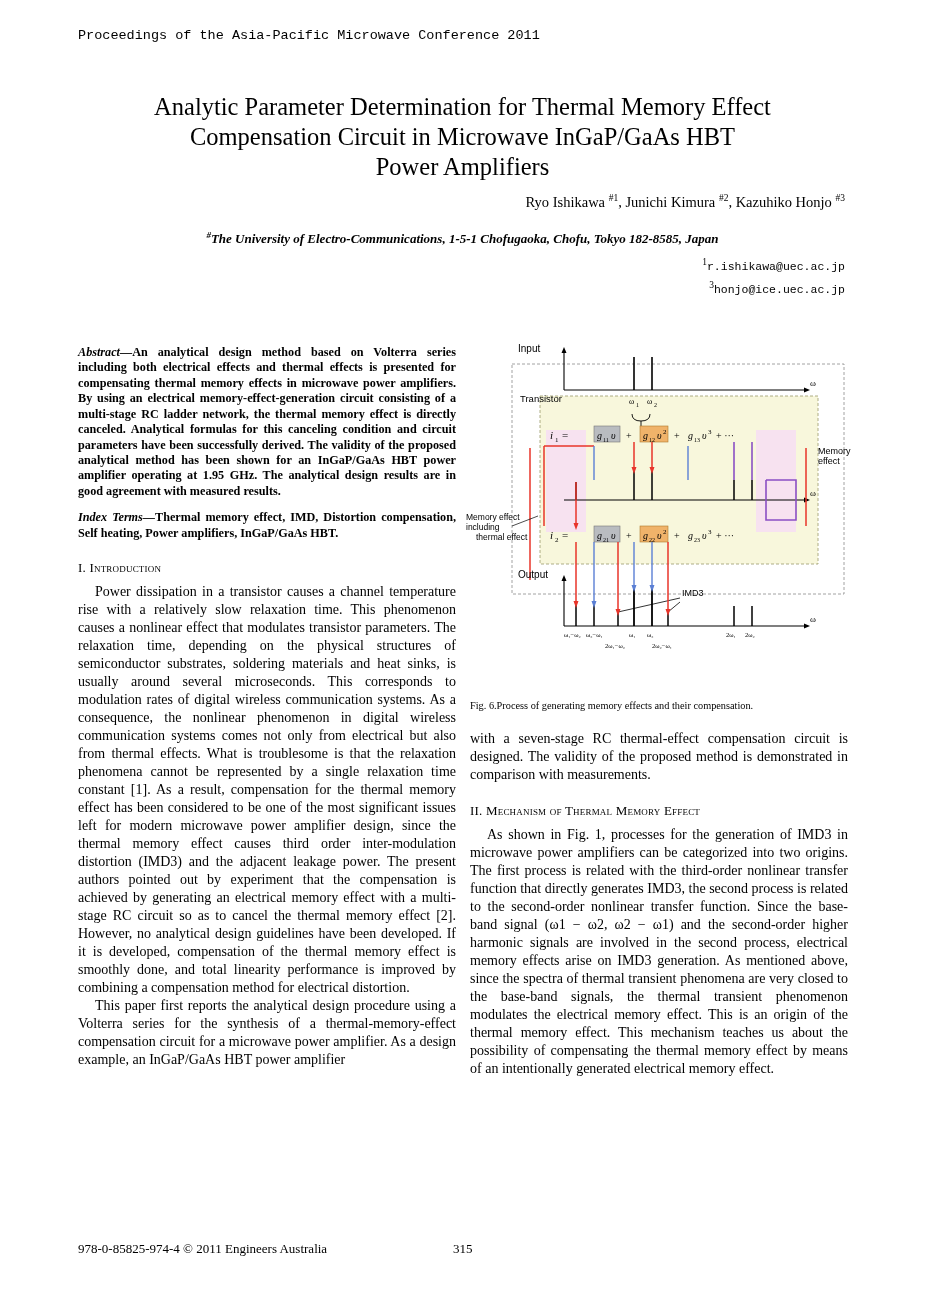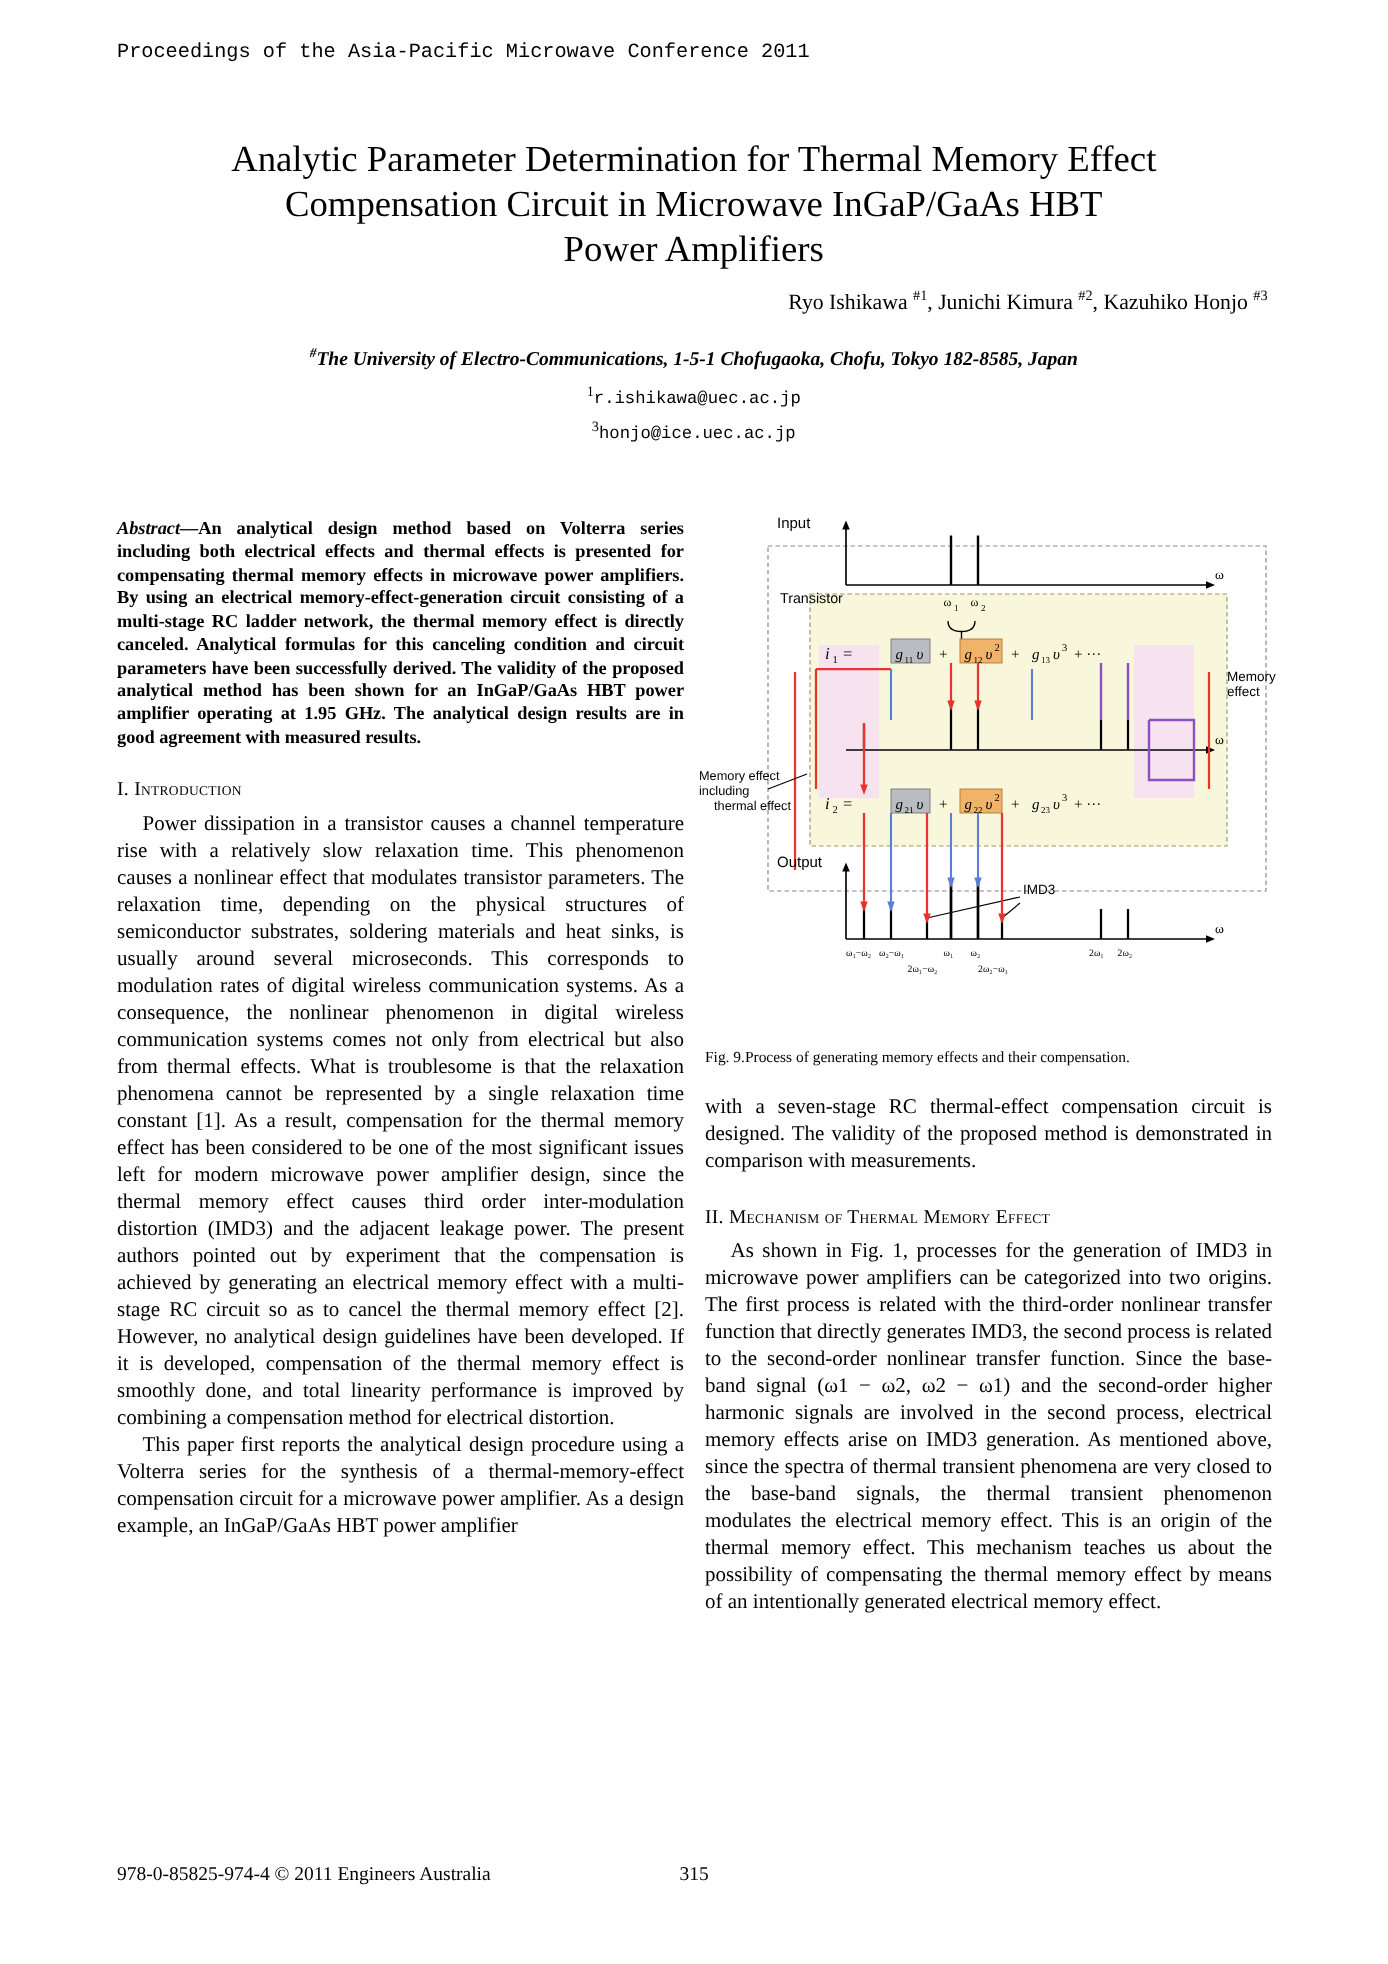--- a/index.html
+++ b/index.html
@@ -4,21 +4,21 @@
 <style>
   html,body{margin:0;padding:0;background:#ffffff;}
   body{width:925px;height:1309px;font-family:"Liberation Serif",serif;color:#000;position:relative;overflow:hidden;}
   .page{position:relative;width:925px;height:1309px;}
   .header-line{position:absolute;top:28px;left:78px;font-size:13.5px;font-family:Liberation Mono, monospace;}
   .title{position:absolute;top:92px;left:80px;width:765px;text-align:center;font-size:24.5px;line-height:1.22;font-family:"Liberation Serif",serif;}
   .authors{position:absolute;top:193px;left:80px;width:765px;text-align:right;font-size:14.5px;}
   .authors sup{font-size:9.5px;}
   .affil{position:absolute;top:230px;left:80px;width:765px;text-align:center;font-size:13px;font-style:italic;font-weight:bold;}
   .affil sup{font-size:9px;}
-  .emails{position:absolute;top:254px;left:80px;width:765px;text-align:center;font-family:"Liberation Mono",monospace;font-size:11.5px;line-height:1.72;}
+  .emails{position:absolute;top:254px;left:80px;width:765px;text-align:right;font-family:"Liberation Mono",monospace;font-size:11.5px;line-height:1.72;}
   .emails sup{font-family:"Liberation Serif",serif;font-size:9.5px;}
 
   .col-left{position:absolute;left:78px;top:345px;width:378px;}
   .col-right{position:absolute;left:470px;top:345px;width:378px;}
 
   .abstract{font-size:12.2px;line-height:1.265;text-align:justify;font-weight:bold;}
   .abstract .lead{font-style:italic;font-weight:bold;}
   .indexterms{margin-top:11px;font-size:12.2px;line-height:1.265;text-align:justify;font-weight:bold;}
   .indexterms .lead{font-style:italic;font-weight:bold;}
 
@@ -56,20 +56,23 @@
   </div>
 
   <div class="emails">
     <div><sup>1</sup>r.ishikawa@uec.ac.jp</div>
     <div><sup>3</sup>honjo@ice.uec.ac.jp</div>
   </div>
 
   <div class="col-left">
     <div class="abstract">
       <span class="lead">Abstract—</span><span>An analytical design method based on Volterra series including both electrical effects and thermal effects is presented for compensating thermal memory effects in microwave power amplifiers. By using an electrical memory-effect-generation circuit consisting of a multi-stage RC ladder network, the thermal memory effect is directly canceled. Analytical formulas for this canceling condition and circuit parameters have been successfully derived. The validity of the proposed analytical method has been shown for an InGaP/GaAs HBT power amplifier operating at 1.95 GHz. The analytical design results are in good agreement with measured results.</span>
+    </div>
+    <div class="indexterms">
+      <span class="lead">Index Terms—</span><span>Thermal memory effect, IMD, Distortion compensation, Self heating, Power amplifiers, InGaP/GaAs HBT.</span>
     </div>
 
     <div class="sec-head">I.  Introduction</div>
     <p class="body first">Power dissipation in a transistor causes a channel temperature rise with a relatively slow relaxation time. This phenomenon causes a nonlinear effect that modulates transistor parameters. The relaxation time, depending on the physical structures of semiconductor substrates, soldering materials and heat sinks, is usually around several microseconds. This corresponds to modulation rates of digital wireless communication systems. As a consequence, the nonlinear phenomenon in digital wireless communication systems comes not only from electrical but also from thermal effects. What is troublesome is that the relaxation phenomena cannot be represented by a single relaxation time constant [1]. As a result, compensation for the thermal memory effect has been considered to be one of the most significant issues left for modern microwave power amplifier design, since the thermal memory effect causes third order inter-modulation distortion (IMD3) and the adjacent leakage power. The present authors pointed out by experiment that the compensation is achieved by generating an electrical memory effect with a multi-stage RC circuit so as to cancel the thermal memory effect [2]. However, no analytical design guidelines have been developed. If it is developed, compensation of the thermal memory effect is smoothly done, and total linearity performance is improved by combining a compensation method for electrical distortion.</p>
     <p class="body">This paper first reports the analytical design procedure using a Volterra series for the synthesis of a thermal-memory-effect compensation circuit for a microwave power amplifier. As a design example, an InGaP/GaAs HBT power amplifier</p>
   </div>
 
   <div class="fig-wrap">
     <svg class="fig-svg" width="392" height="360" viewBox="0 0 392 360">
 
@@ -217,21 +220,21 @@
       <text x="352" y="134" font-family="'Liberation Sans',sans-serif" font-size="9">effect</text>
       <text x="0" y="190" font-family="'Liberation Sans',sans-serif" font-size="8.5">Memory effect</text>
       <text x="0" y="200" font-family="'Liberation Sans',sans-serif" font-size="8.5">including</text>
       <text x="10" y="210" font-family="'Liberation Sans',sans-serif" font-size="8.5">thermal effect</text>
       <text x="216" y="266" font-family="'Liberation Sans',sans-serif" font-size="9">IMD3</text>
       <path d="M46 196 L72 186" stroke="#000" stroke-width="0.7" fill="none"></path>
     </svg>
   </div>
 
   <div class="figcap-abs">
-    <span class="lbl">Fig. 9.</span><span>Process of generating memory effects and their compensation.</span>
+    <span class="lbl">Fig. 6.</span><span>Process of generating memory effects and their compensation.</span>
   </div>
 
   <div class="col-right" style="top:730px;">
     <p class="body" style="text-indent:0;">with a seven-stage RC thermal-effect compensation circuit is designed. The validity of the proposed method is demonstrated in comparison with measurements.</p>
     <div class="sec-head">II.  Mechanism of Thermal Memory Effect</div>
     <p class="body">As shown in Fig. 1, processes for the generation of IMD3 in microwave power amplifiers can be categorized into two origins. The first process is related with the third-order nonlinear transfer function that directly generates IMD3, the second process is related to the second-order nonlinear transfer function. Since the base-band signal (ω1 − ω2, ω2 − ω1) and the second-order higher harmonic signals are involved in the second process, electrical memory effects arise on IMD3 generation. As mentioned above, since the spectra of thermal transient phenomena are very closed to the base-band signals, the thermal transient phenomenon modulates the electrical memory effect. This is an origin of the thermal memory effect. This mechanism teaches us about the possibility of compensating the thermal memory effect by means of an intentionally generated electrical memory effect.</p>
   </div>
 
   <div class="footer">
     <span>978-0-85825-974-4 © 2011 Engineers Australia</span>

